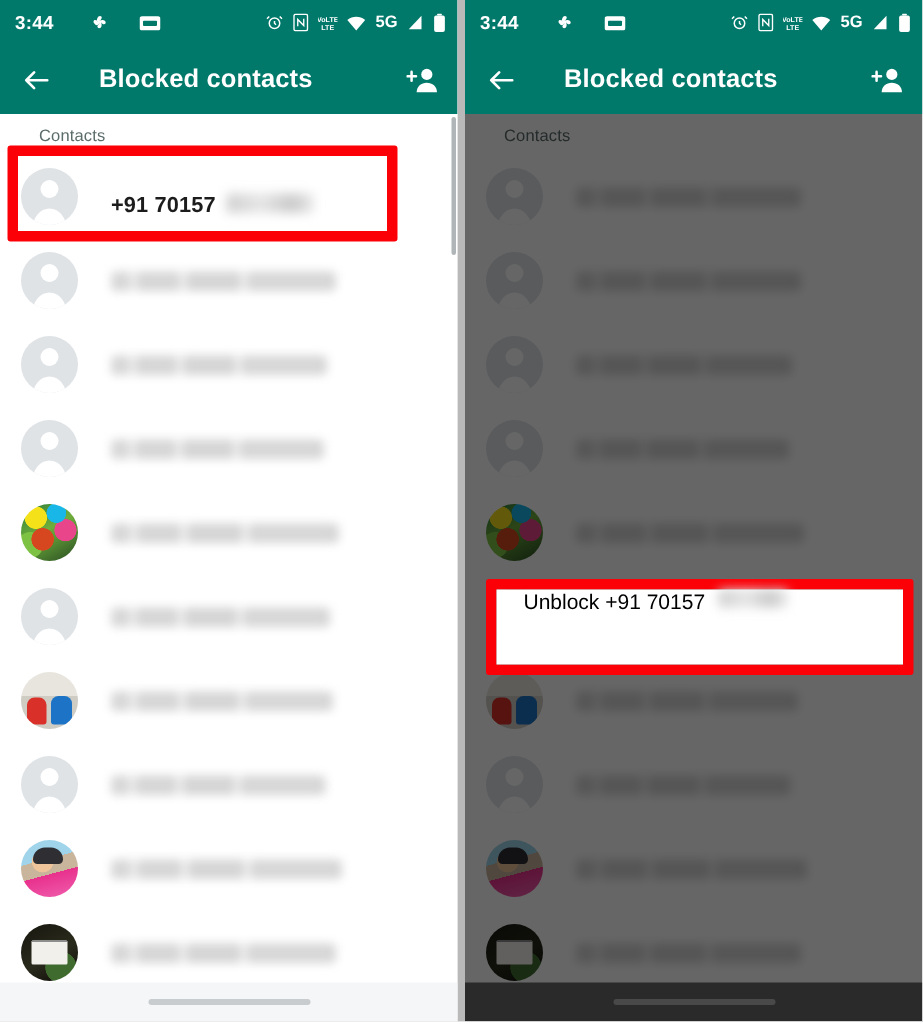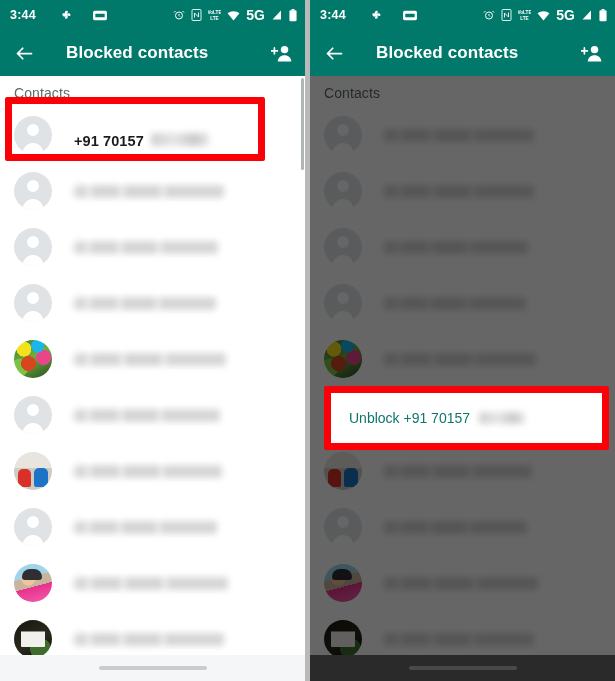--- a/index.html
+++ b/index.html
@@ -39,21 +39,21 @@
     padding: 0 8px 0 10px;
     box-sizing: border-box;
     color: #ffffff;
     position: relative;
     z-index: 3;
   }
   .sb-left { display: flex; align-items: center; gap: 22px; }
   .sb-time { font-size: 12.5px; font-weight: bold; letter-spacing: .2px; }
   .sb-right { margin-left: auto; display: flex; align-items: center; gap: 6px; }
   .sb-icon { display: inline-flex; align-items: center; justify-content: center; }
-  .sb-text { font-size: 14px; font-weight: bold; }
+  .sb-text { font-size: 11px; font-weight: bold; }
 
   
   .appbar {
     height: 46px;
     background: #00796b;
     display: flex;
     align-items: center;
     padding: 0 12px 0 14px;
     box-sizing: border-box;
     color: #ffffff;
@@ -70,24 +70,25 @@
   .back-arrow { display: inline-flex; }
 
   
   .content {
     position: relative;
     height: 605px;
     background: #ffffff;
     overflow: hidden;
   }
   .section-label {
-    font-size: 14px;
+    font-size: 11px;
     color: #5a6b6a;
     padding: 9px 0 6px 14px;
     letter-spacing: .1px;
+    margin-left: 12px;
   }
   .list { position: relative; }
   .row {
     display: flex;
     align-items: center;
     height: 56px;
     padding: 0 0 0 14px;
     box-sizing: border-box;
   }
   .avatar {
@@ -234,25 +235,24 @@
     top: 310px;
     width: 285px;
     border: 7px solid #fb0007;
     box-sizing: border-box;
     border-radius: 2px;
   }
   .dialog {
     background: #ffffff;
     height: 50px;
     display: flex;
-    align-items: center;
     padding-left: 18px;
     box-sizing: border-box;
     font-size: 14px;
-    color: #0f766e;
+    color: #000000;
   }
   .dialog .redacted { width: 46px; height: 12px; margin-left: 9px; }
 </style>
 </head>
 <body>
 
 <div class="screens">
 
   <div class="phone left">
 

